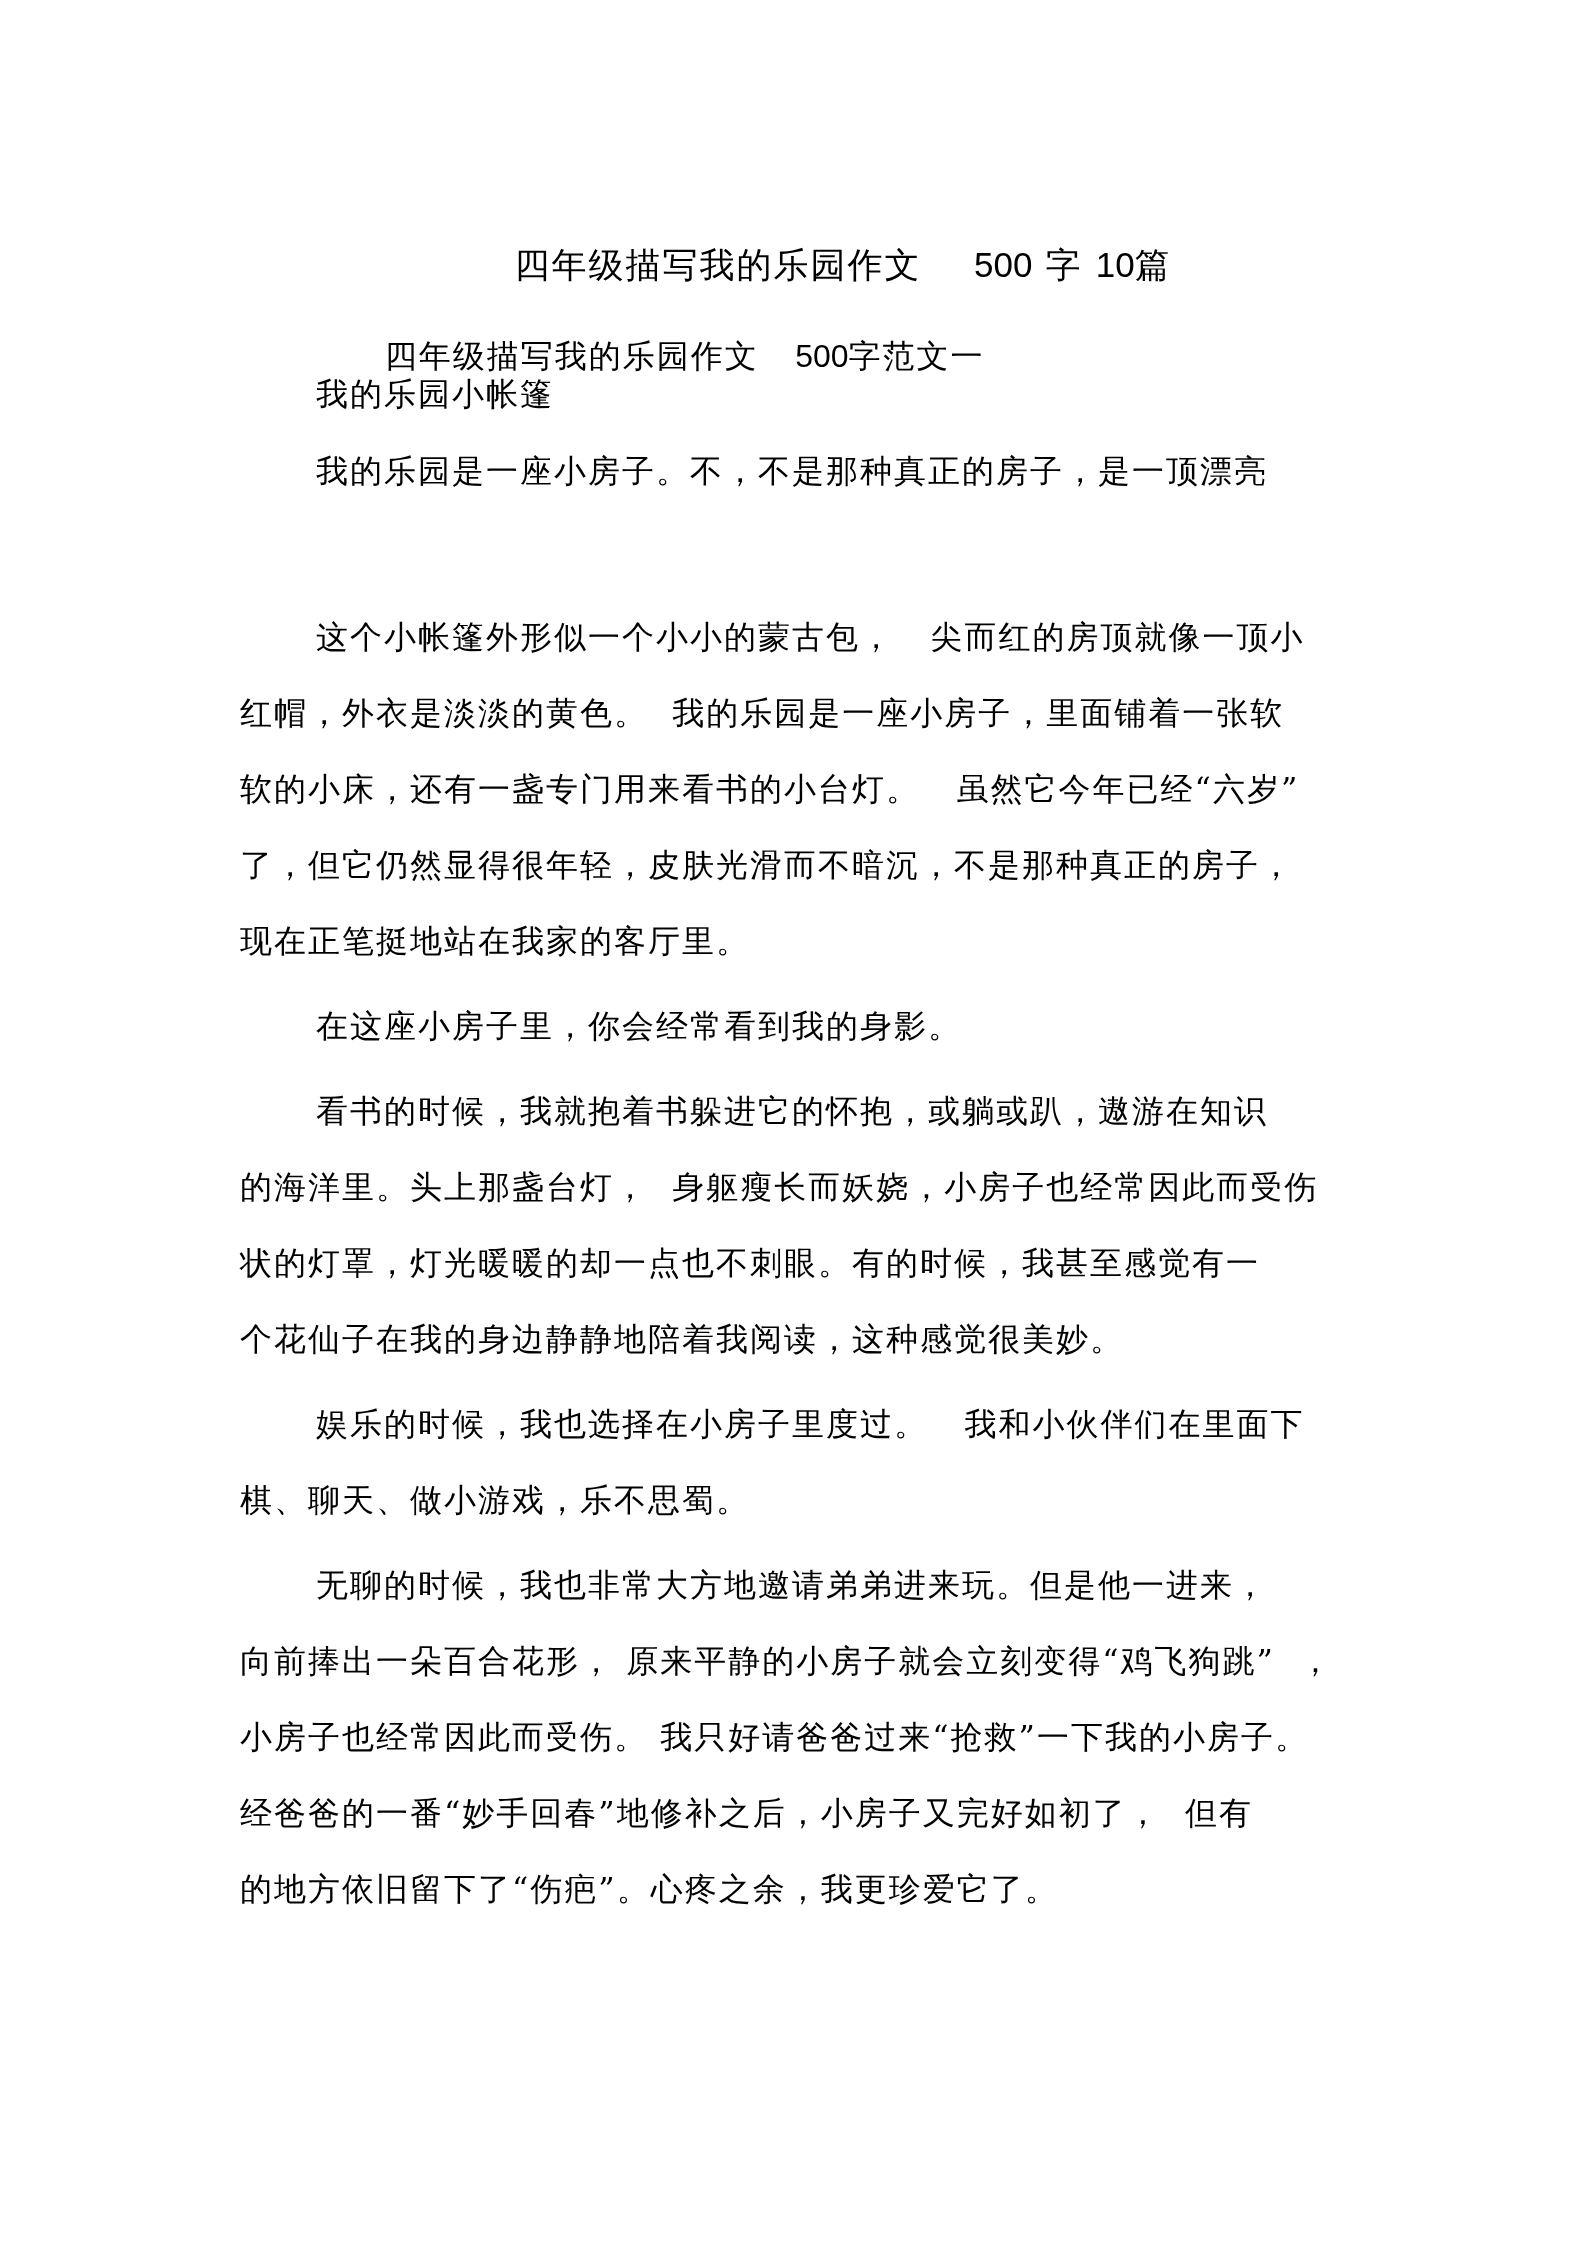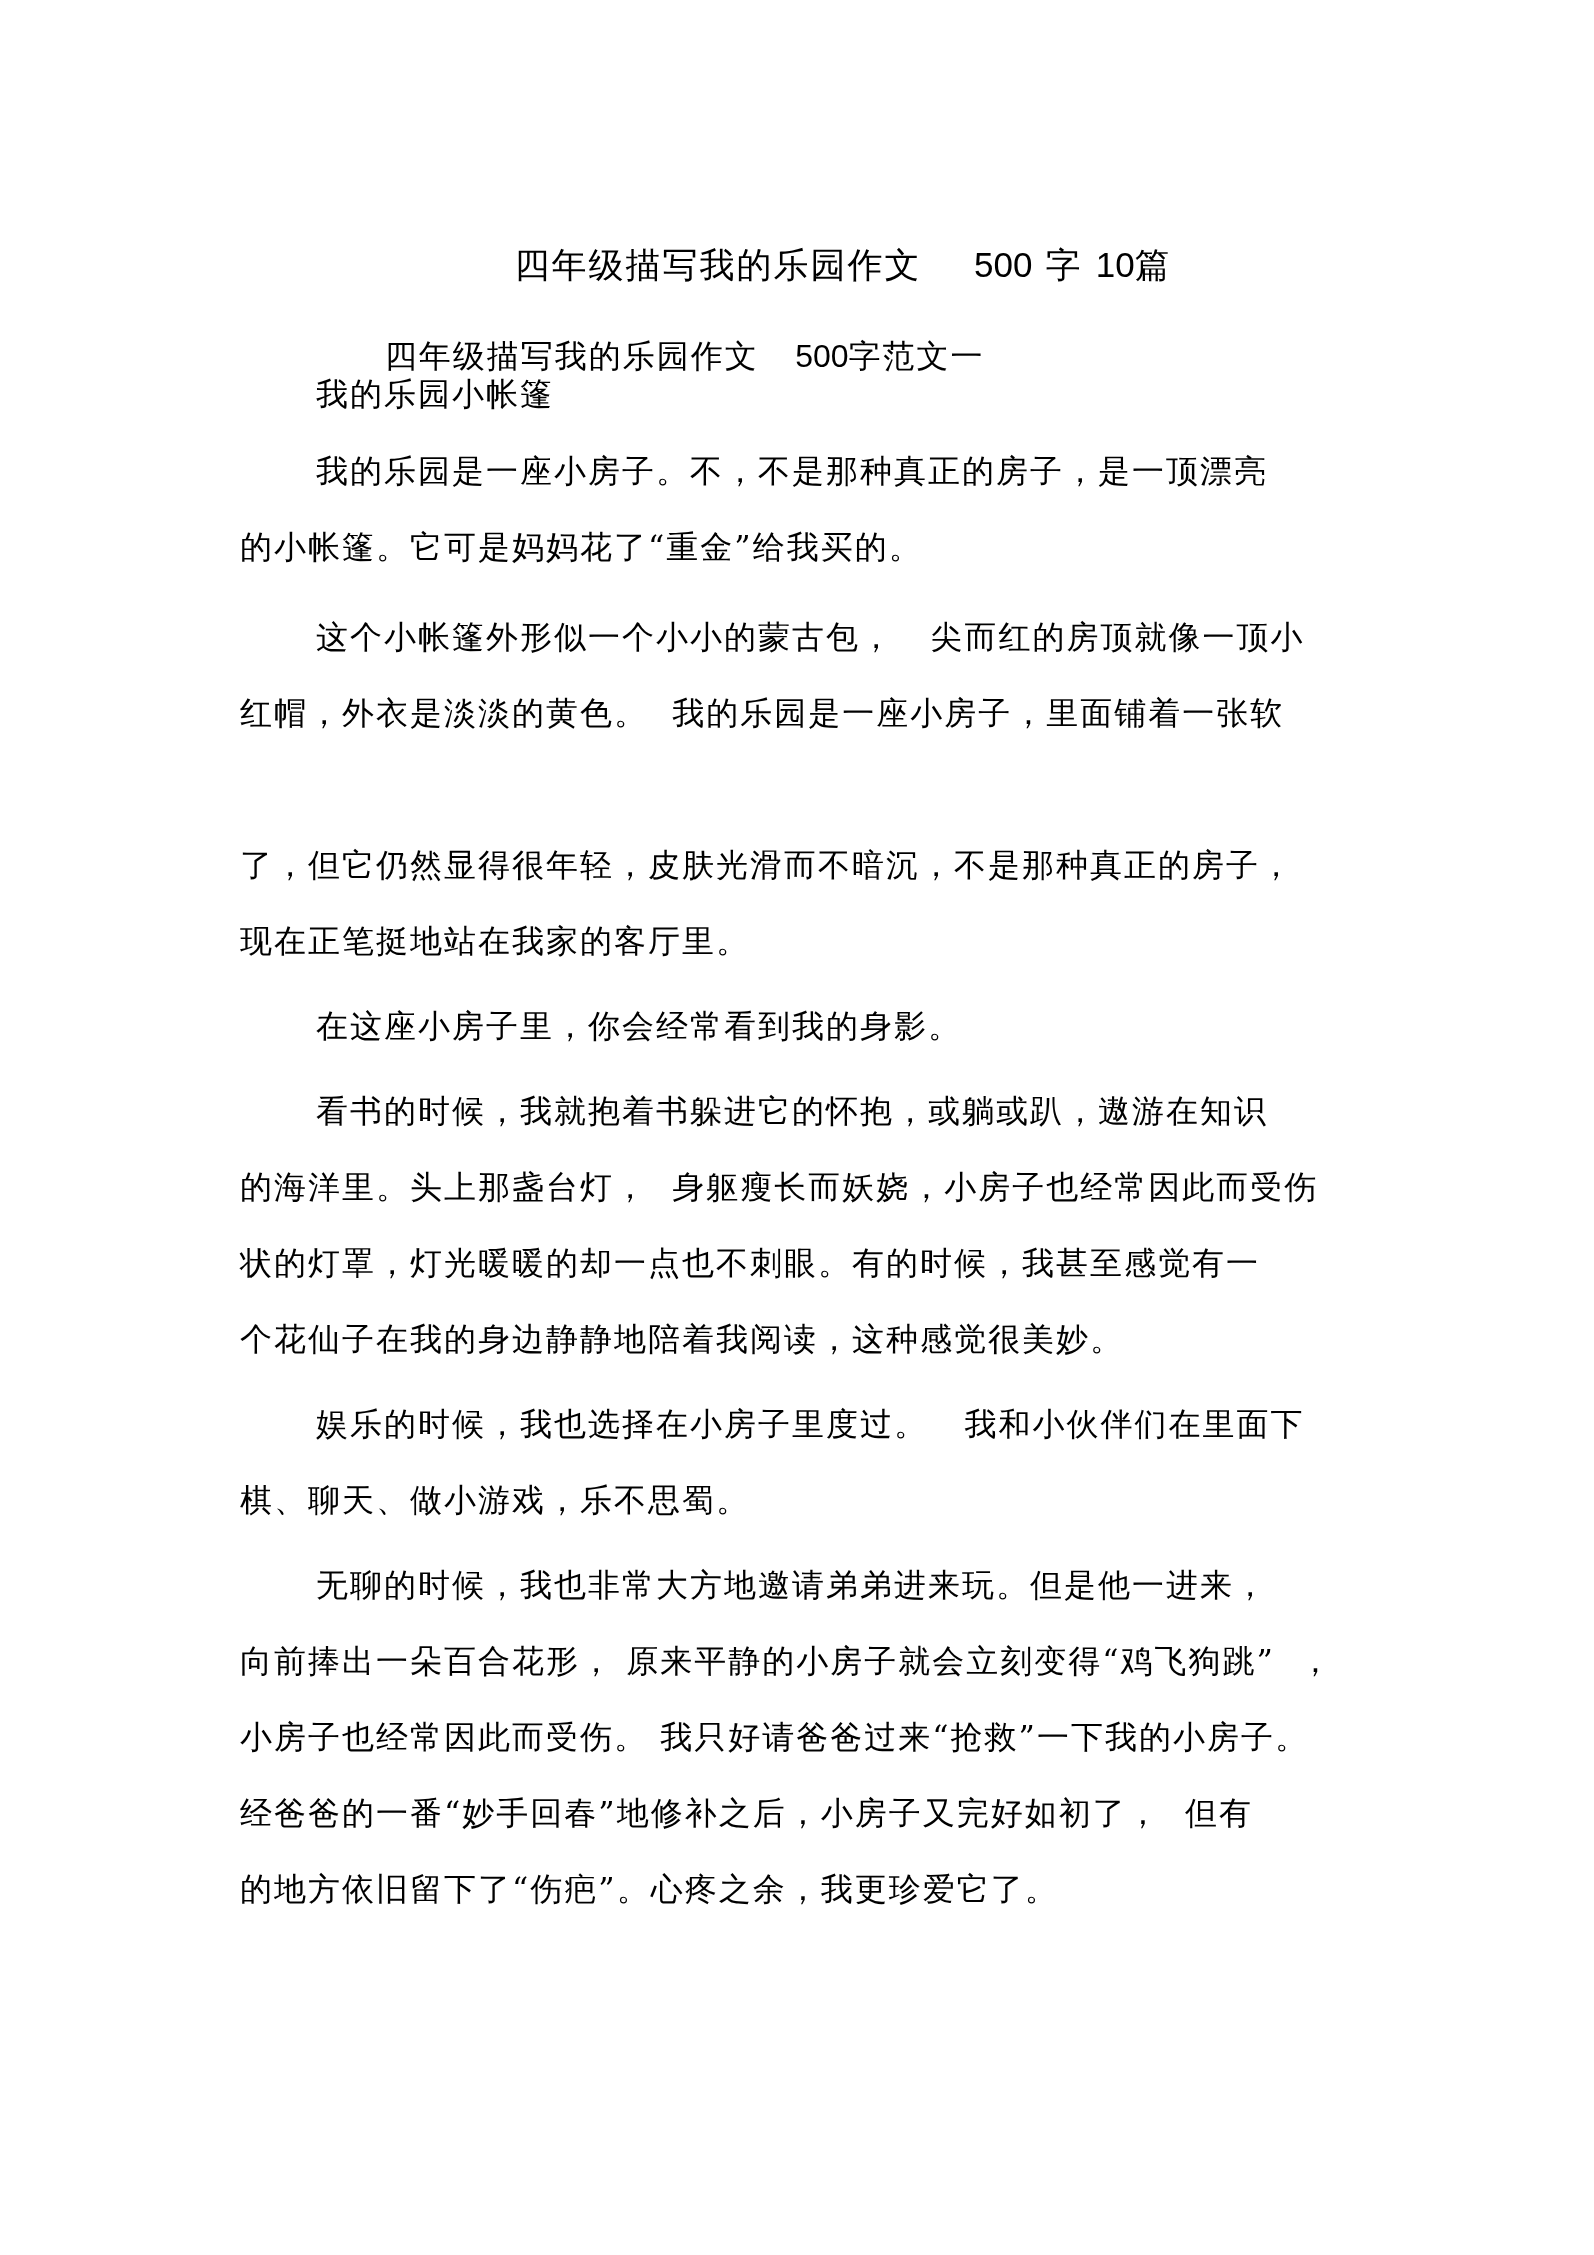--- a/index.html
+++ b/index.html
@@ -47,23 +47,23 @@
     <span>四年级描写我的乐园作文</span><span>    </span><span class="num">500</span><span> 字 </span><span class="num">10篇</span>
   </div>
 
   <div class="line" style="left:336px; top:296px;">
     <span>四年级描写我的乐园作文</span><span>   </span><span class="num">500</span><span>字范文一</span>
   </div>
 
   <div class="line" style="left:316px; top:374px;">我的乐园小帐篷</div>
 
   <div class="line" style="left:316px; top:451px;">我的乐园是一座小房子。不，不是那种真正的房子，是一顶漂亮</div>
-  <div class="line" style="left:240px; top:527px;">的小帐篷。它可是妈妈花了“重金”给我买的。</div>
   <div class="line" style="left:316px; top:617px;">这个小帐篷外形似一个小小的蒙古包，   尖而红的房顶就像一顶小</div>
   <div class="line" style="left:240px; top:693px;">红帽，外衣是淡淡的黄色。  我的乐园是一座小房子，里面铺着一张软</div>
+  <div class="line" style="left:240px; top:769px;">软的小床，还有一盏专门用来看书的小台灯。   虽然它今年已经“六岁”</div>
   <div class="line" style="left:240px; top:845px;">了，但它仍然显得很年轻，皮肤光滑而不暗沉，不是那种真正的房子，</div>
   <div class="line" style="left:240px; top:921px;">现在正笔挺地站在我家的客厅里。</div>
   <div class="line" style="left:316px; top:1006px;">在这座小房子里，你会经常看到我的身影。</div>
   <div class="line" style="left:316px; top:1091px;">看书的时候，我就抱着书躲进它的怀抱，或躺或趴，遨游在知识</div>
   <div class="line" style="left:240px; top:1167px;">的海洋里。头上那盏台灯，  身躯瘦长而妖娆，小房子也经常因此而受伤</div>
   <div class="line" style="left:240px; top:1243px;">状的灯罩，灯光暖暖的却一点也不刺眼。有的时候，我甚至感觉有一</div>
   <div class="line" style="left:240px; top:1319px;">个花仙子在我的身边静静地陪着我阅读，这种感觉很美妙。</div>
   <div class="line" style="left:316px; top:1404px;">娱乐的时候，我也选择在小房子里度过。   我和小伙伴们在里面下</div>
   <div class="line" style="left:240px; top:1480px;">棋、聊天、做小游戏，乐不思蜀。</div>
   <div class="line" style="left:316px; top:1565px;">无聊的时候，我也非常大方地邀请弟弟进来玩。但是他一进来，</div>

